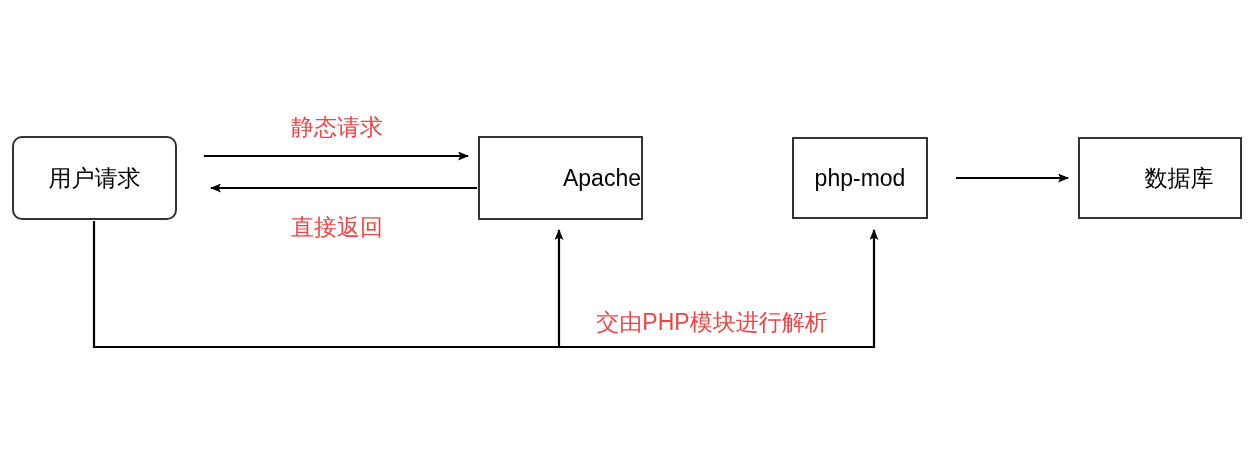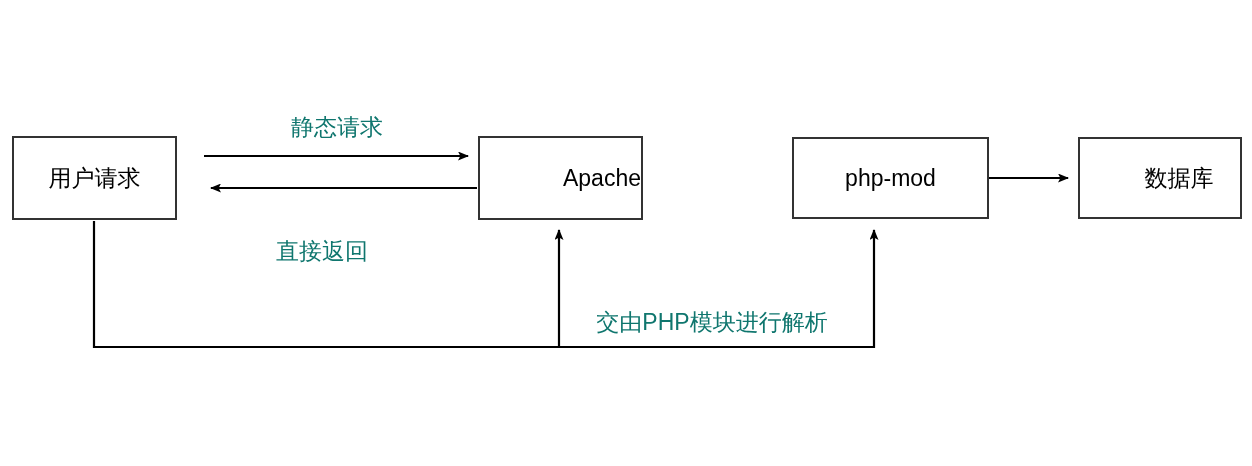--- a/index.html
+++ b/index.html
@@ -38,36 +38,36 @@
     font-family: "Liberation Sans", "DejaVu Sans", sans-serif;
     font-size: 23px;
     color: #000000;
     line-height: 1;
     white-space: nowrap;
   }
   .edge-label {
     position: absolute;
     font-family: "Liberation Sans", "DejaVu Sans", sans-serif;
     font-size: 23px;
-    color: #0f766e;
+    color: #ef4444;
     line-height: 1;
     white-space: nowrap;
     transform: translate(-50%, -50%);
     background: #ffffff;
     padding: 0 3px;
   }
   
-  #node-user-request  { left: 12px;   top: 136px; width: 165px; height: 84px; }
+  #node-user-request  { left: 12px;   top: 136px; width: 165px; height: 84px; border-radius: 10px; }
   #node-apache        { left: 478px;  top: 136px; width: 165px; height: 84px; justify-content: flex-end; }
-  #node-php-mod       { left: 792px;  top: 137px; width: 197px; height: 82px; }
+  #node-php-mod       { left: 792px;  top: 137px; width: 136px; height: 82px; }
   #node-database      { left: 1078px; top: 137px; width: 164px; height: 82px; padding-left: 38px; }
 
   
   #label-static-request   { left: 337px; top: 127px; }
-  #label-direct-return    { left: 322px; top: 227px; margin-top: 24px; }
+  #label-direct-return    { left: 337px; top: 227px; }
   #label-dynamic-request  { left: 348px; top: 322px; }
   #label-php-parse        { left: 712px; top: 322px; }
 </style>
 </head>
 <body>
 
 <div id="diagram-canvas">
 
   <svg id="diagram-svg" viewBox="0 0 1252 466" xmlns="http://www.w3.org/2000/svg">
     <defs>

